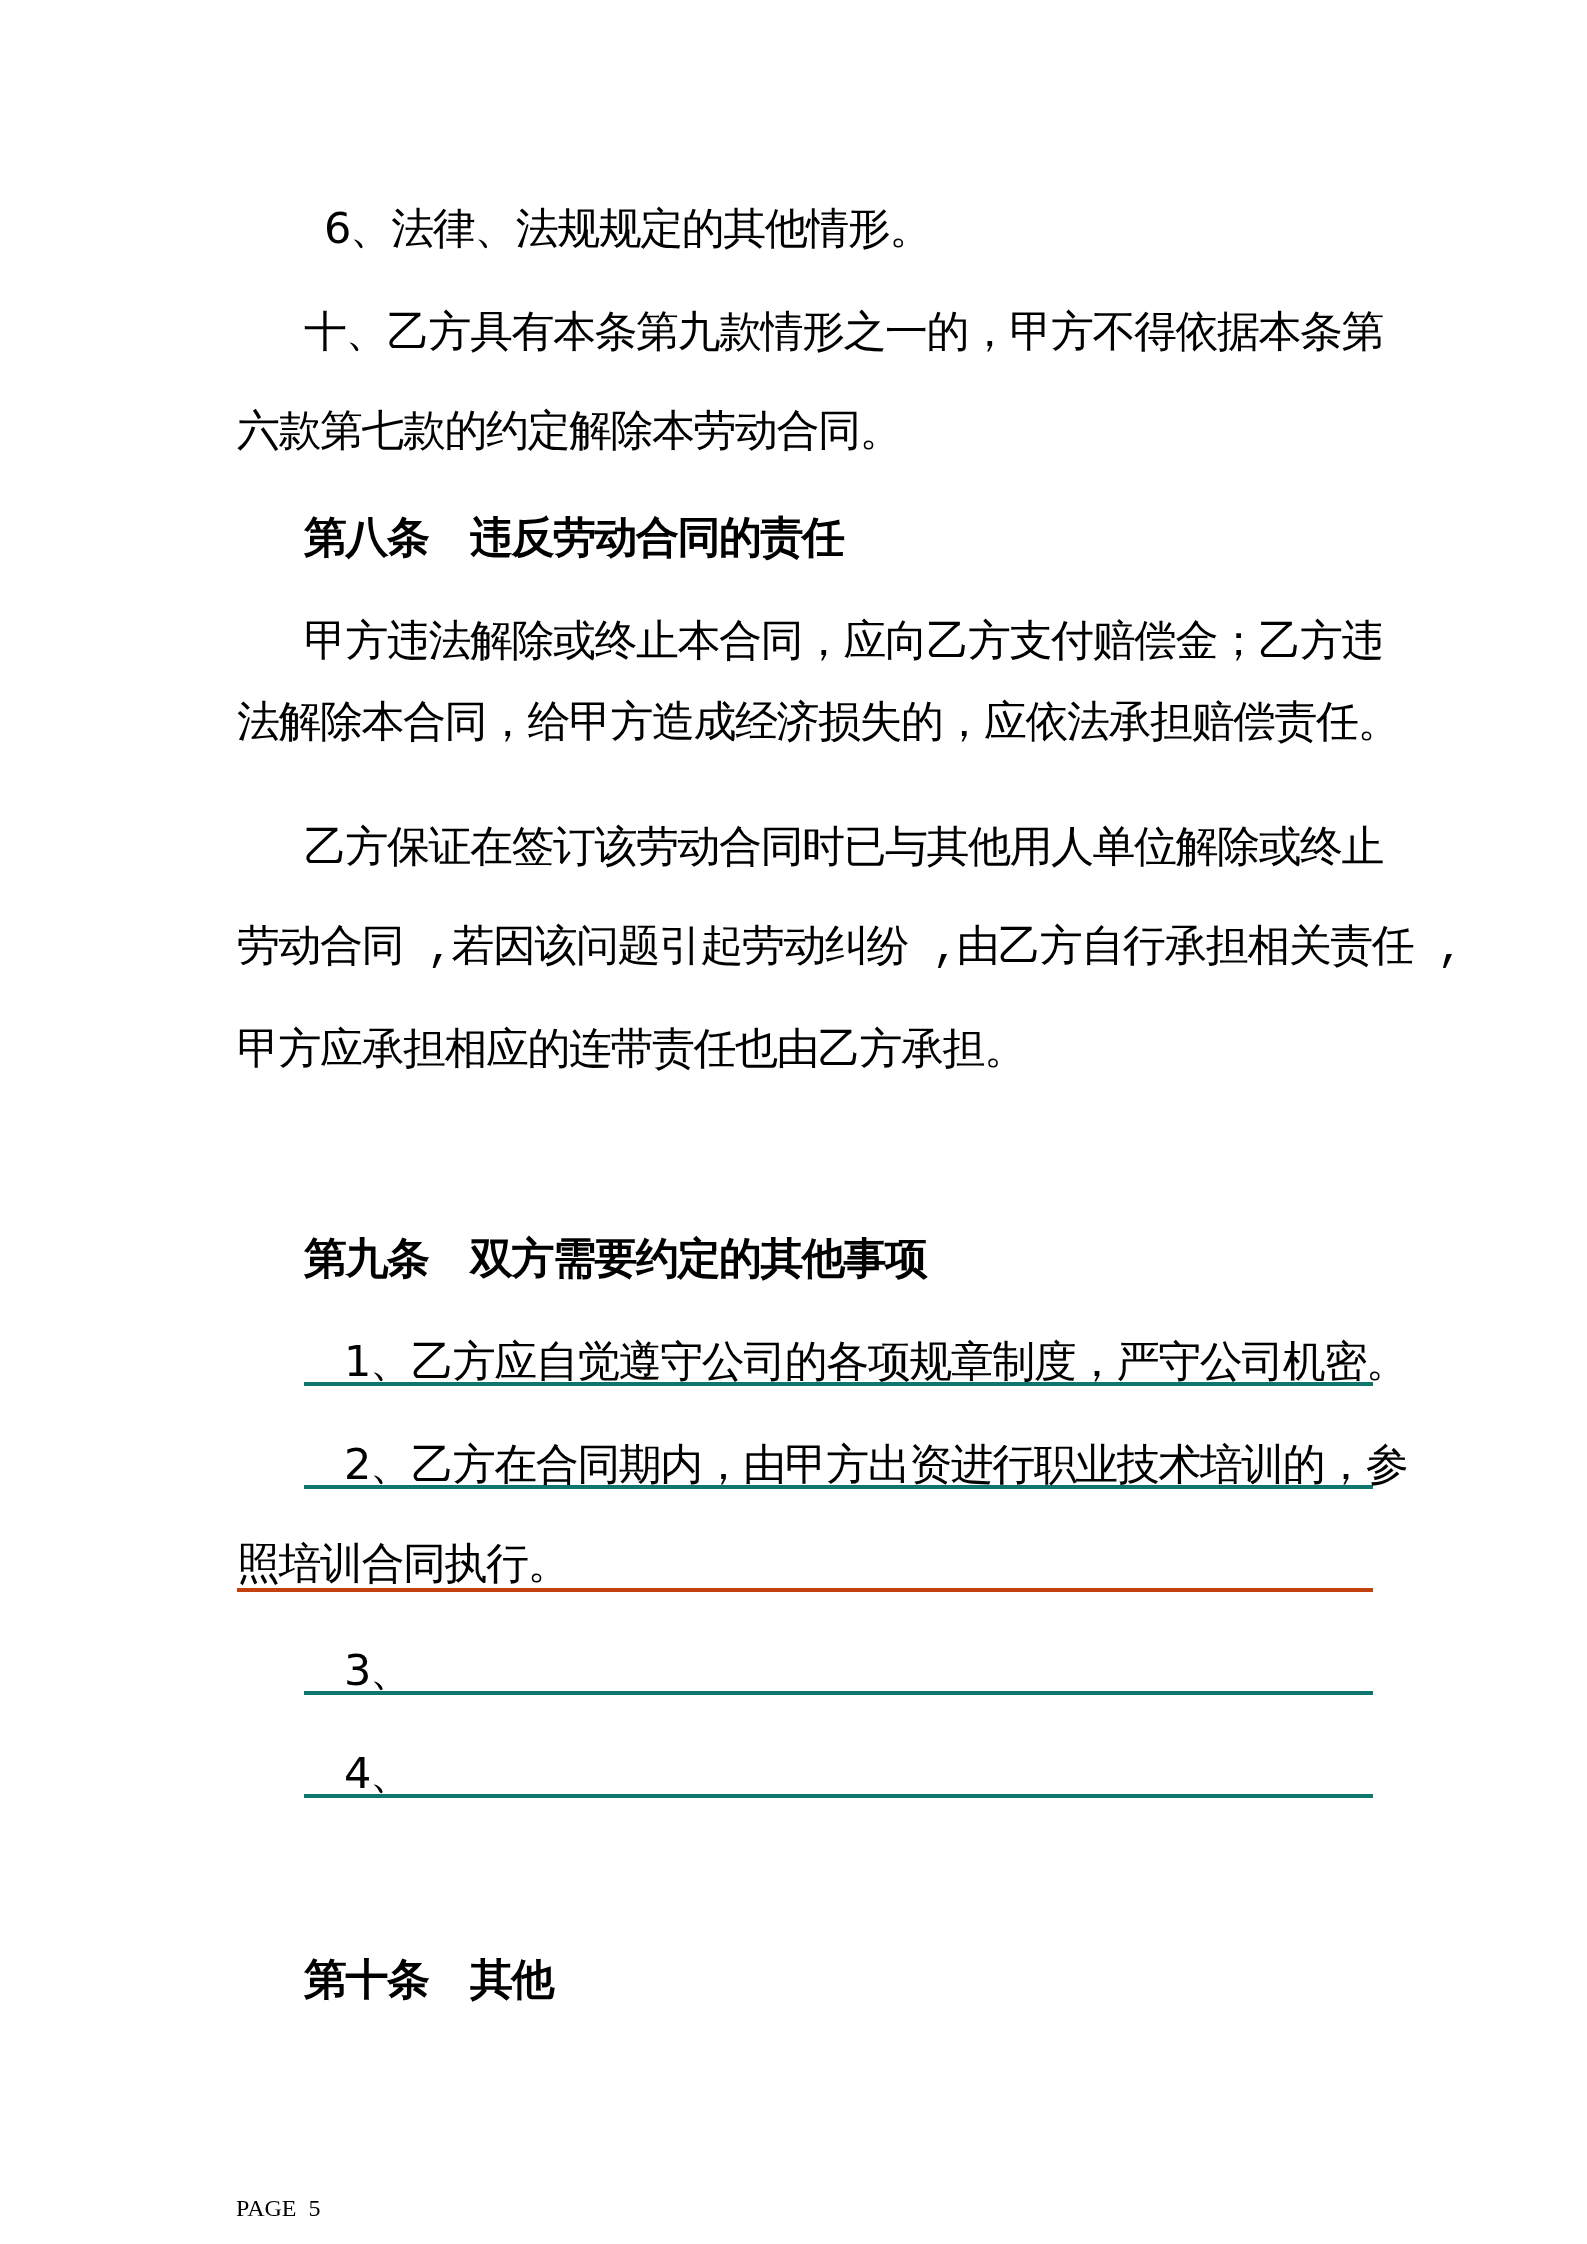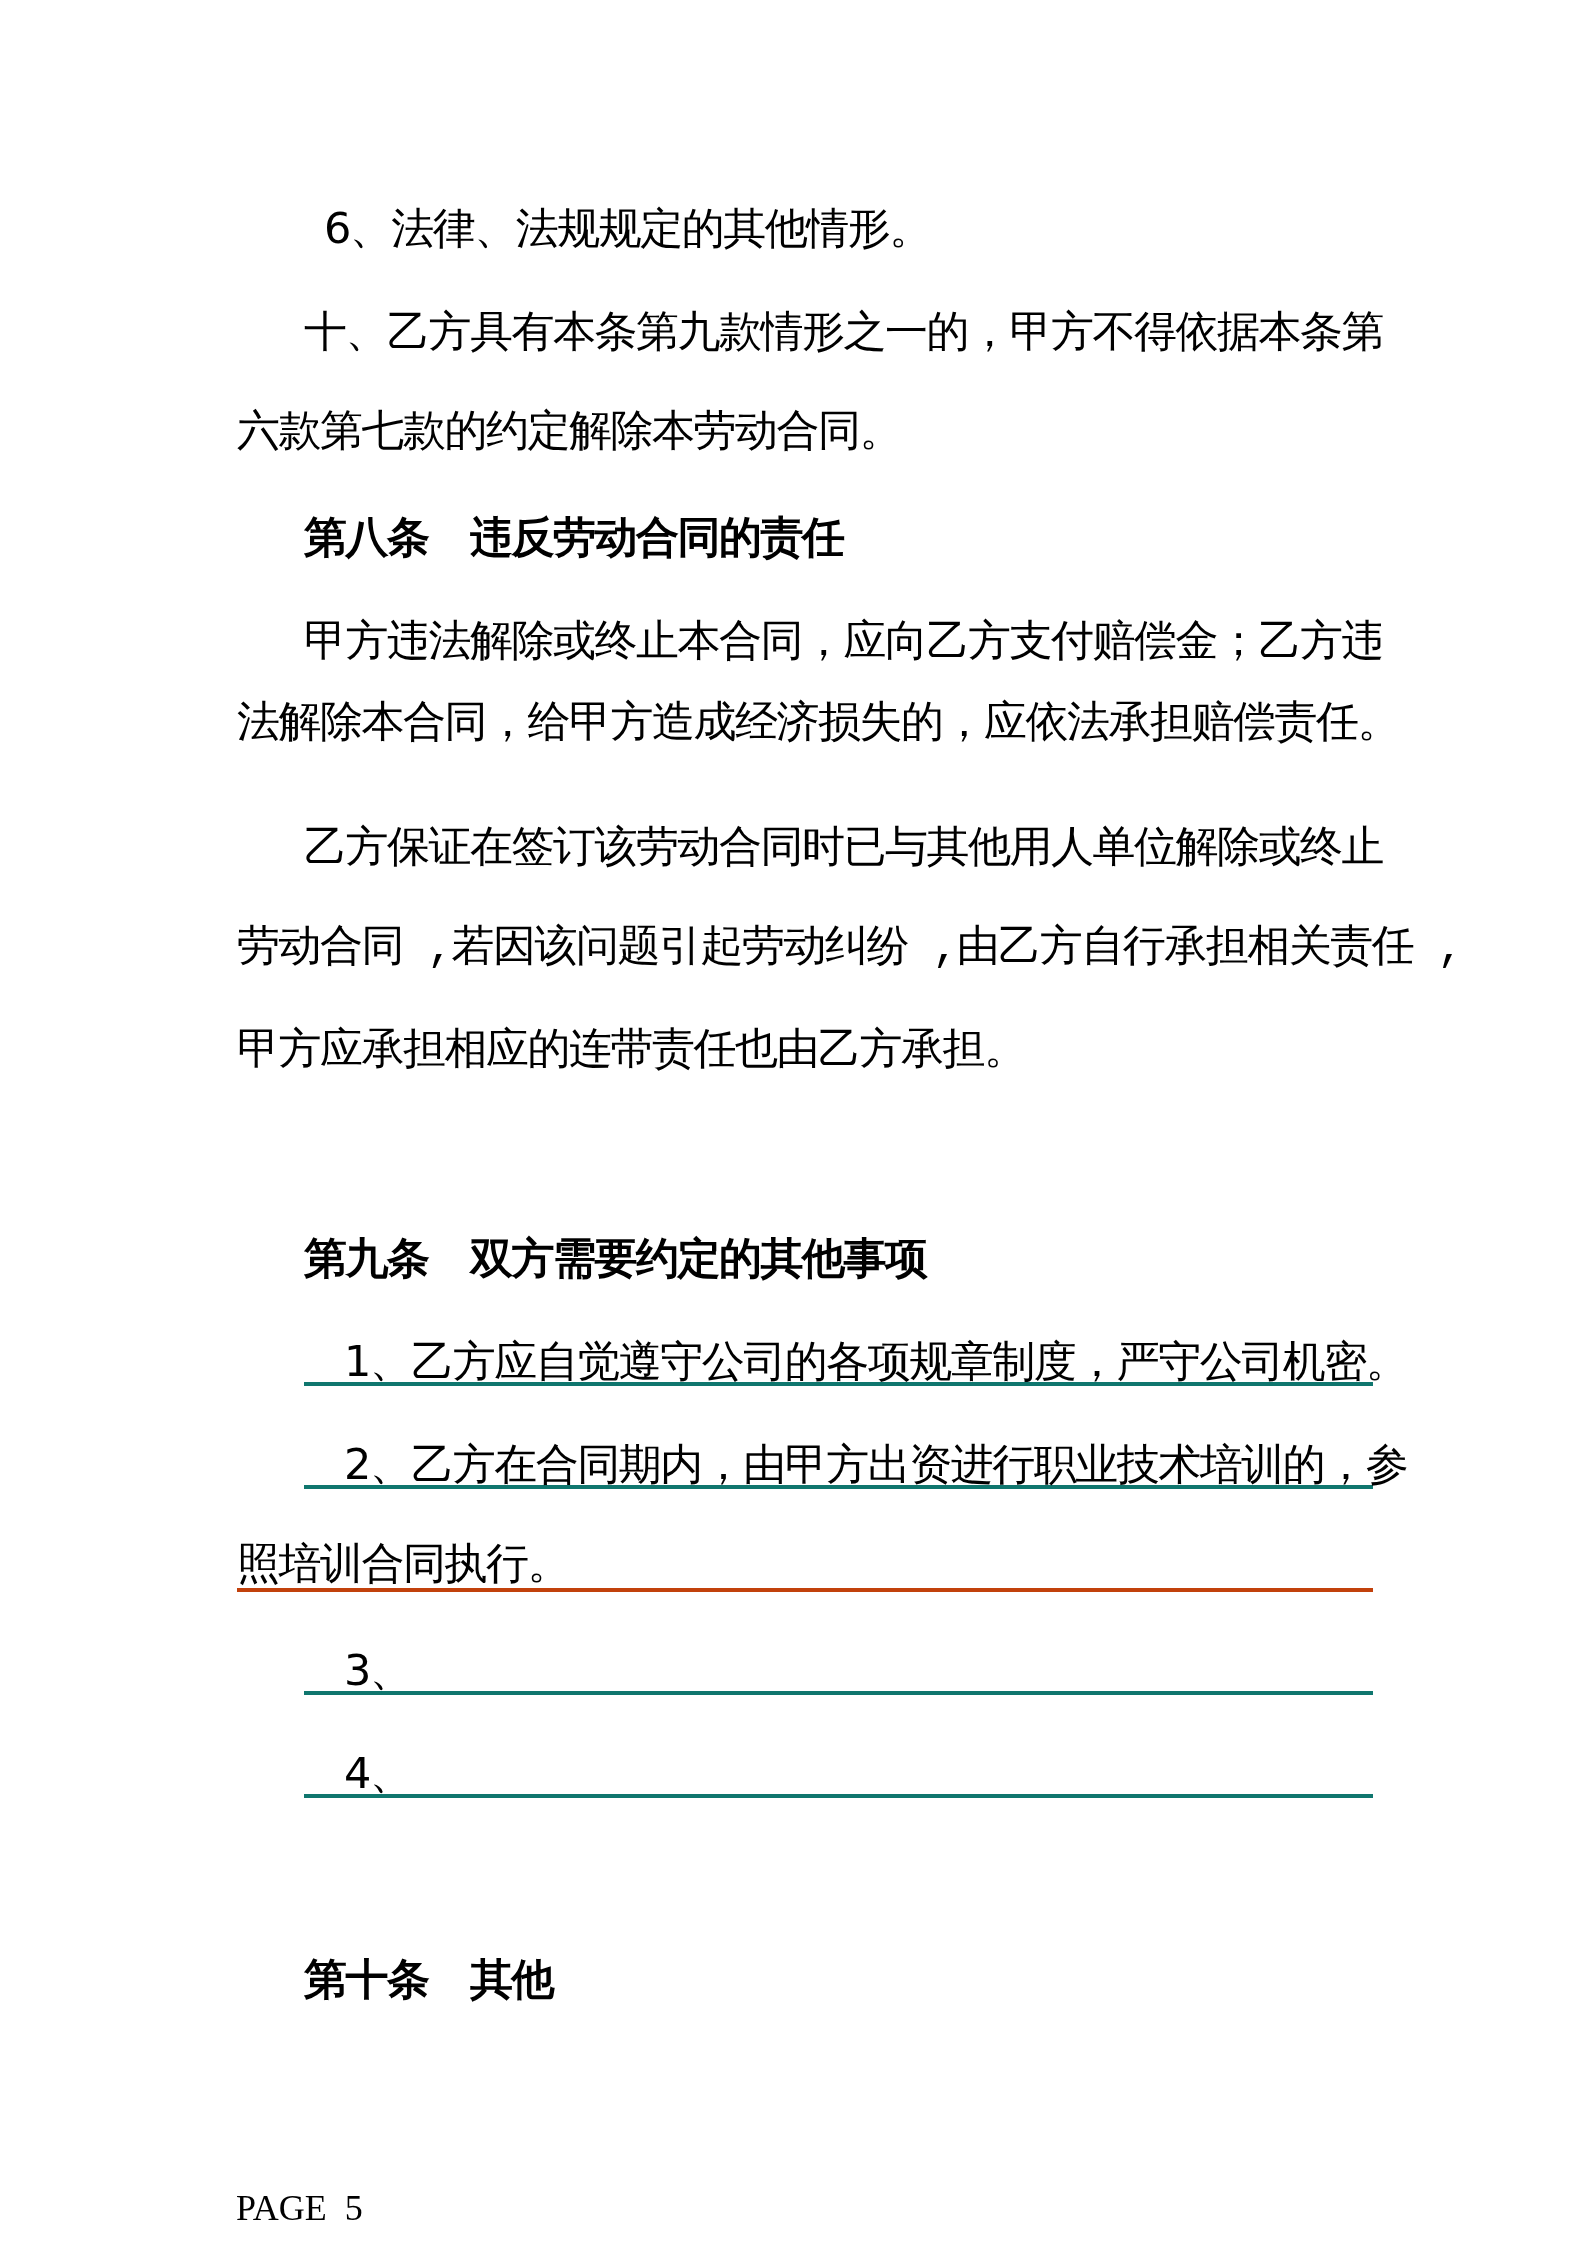--- a/index.html
+++ b/index.html
@@ -37,21 +37,21 @@
   .role-cont-underline {
     width: 1136px;
     box-sizing: border-box;
     border-bottom: 4px solid #c2410c;
   }
   .footer {
     position: absolute;
     left: 236px;
     top: 2193px;
     font-family: "Liberation Serif", "DejaVu Serif", serif;
-    font-size: 36px;
+    font-size: 24px;
     line-height: 30px;
     white-space: pre;
     color: #000000;
   }
 </style>
 </head>
 <body>
 
 <div class="page">
   <div id="doc-body">

